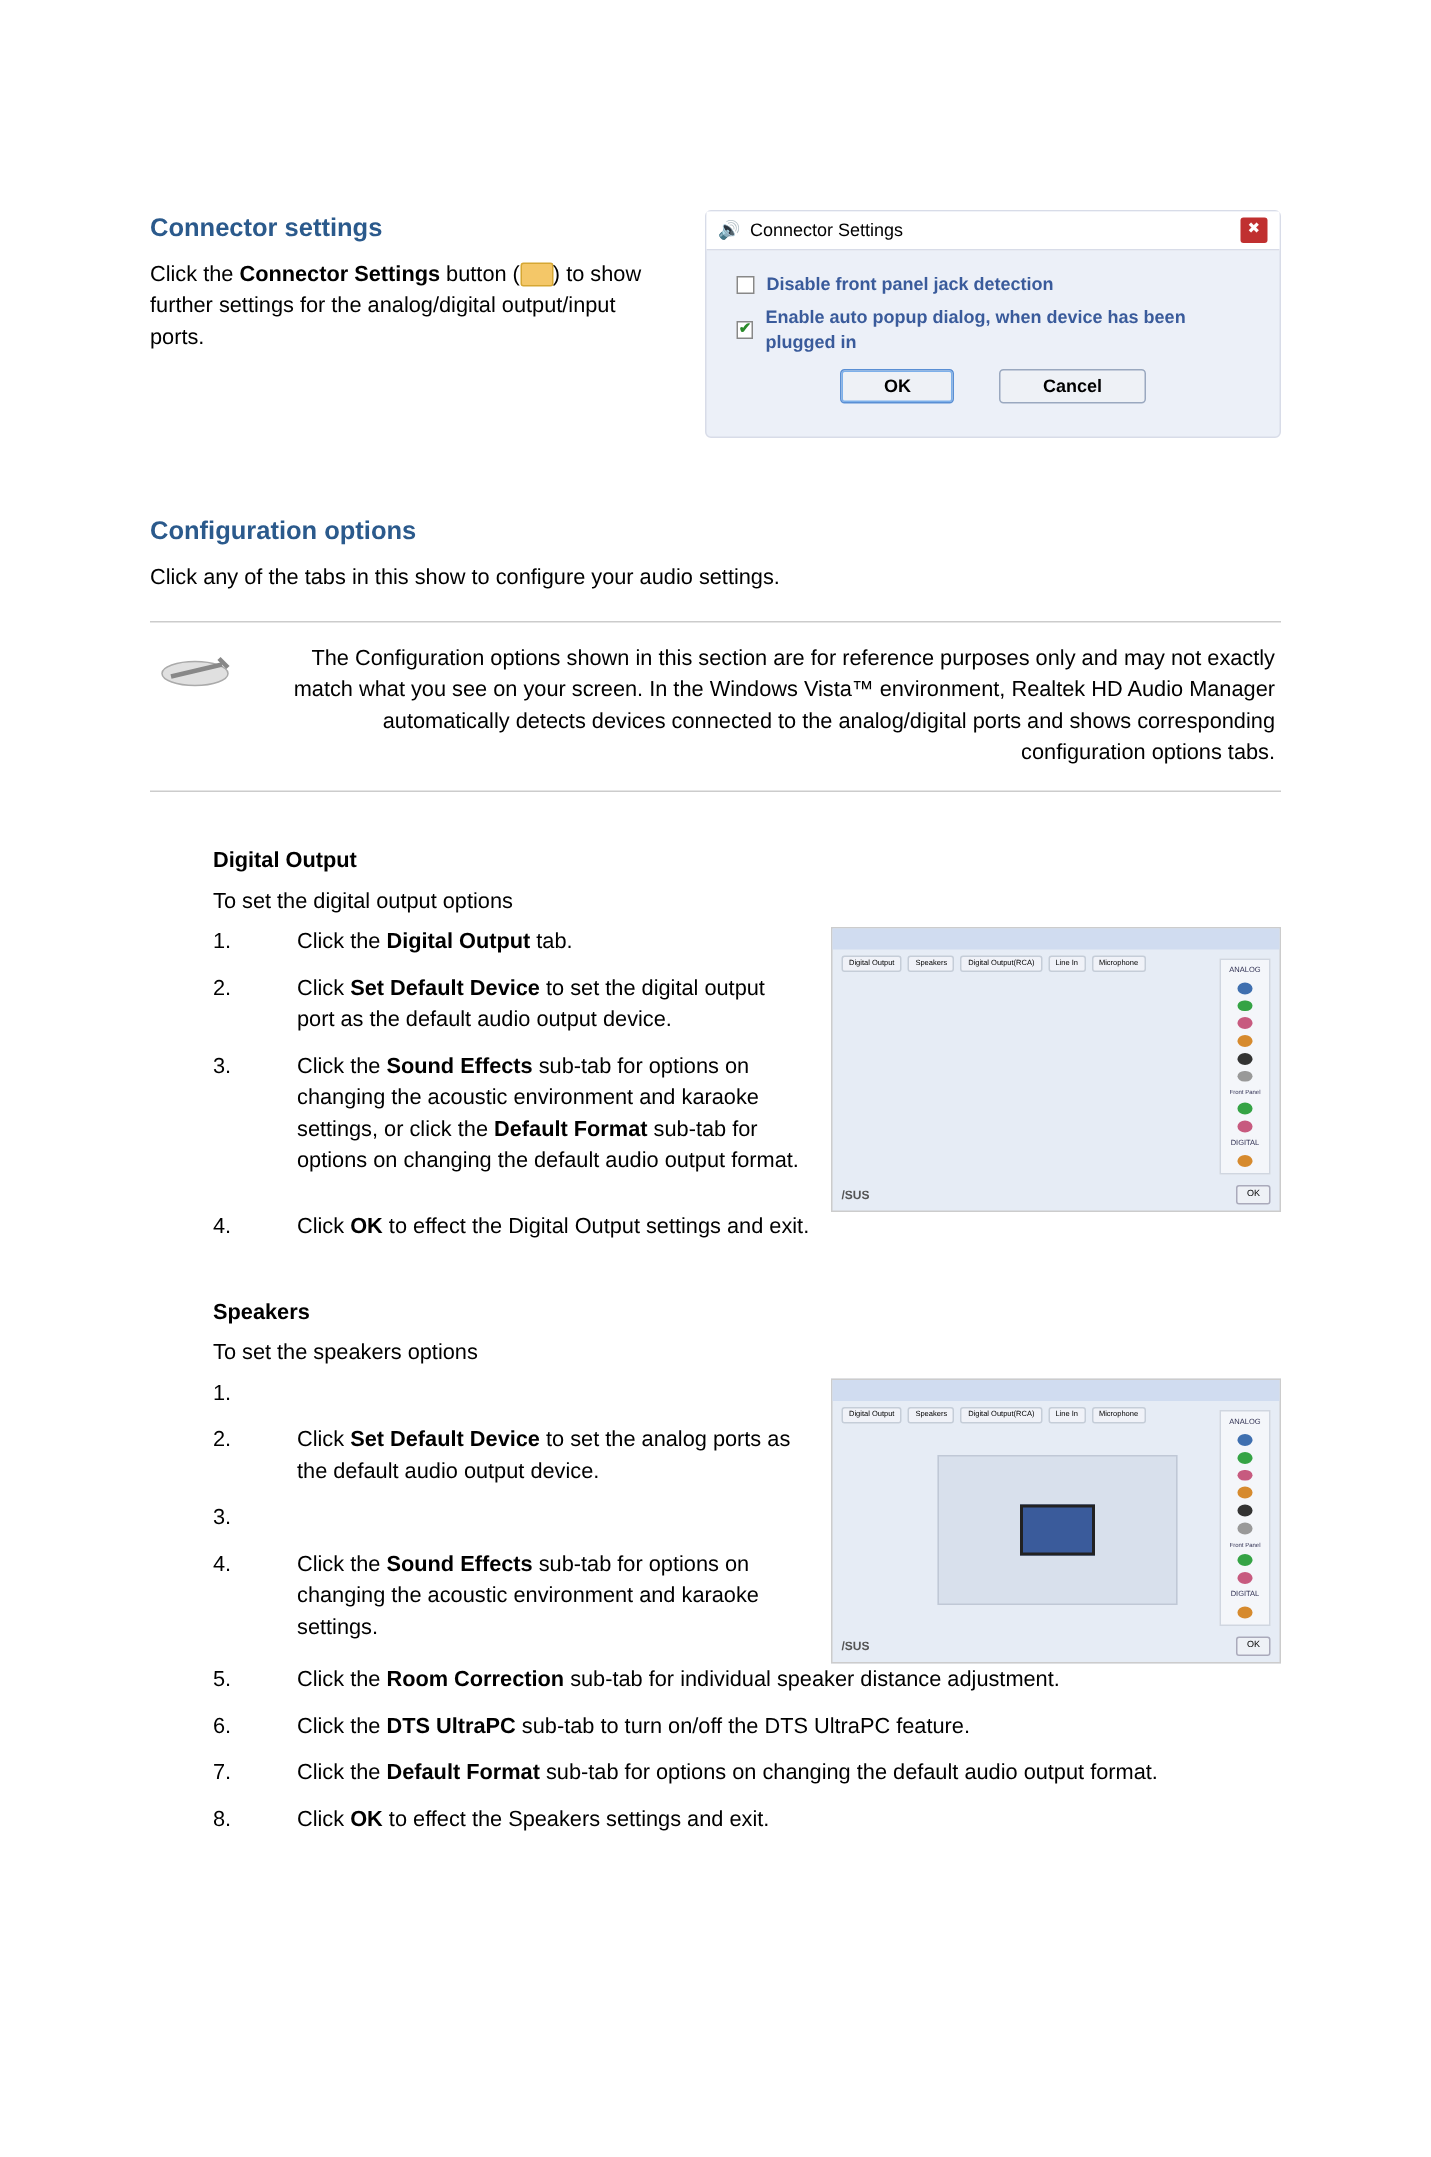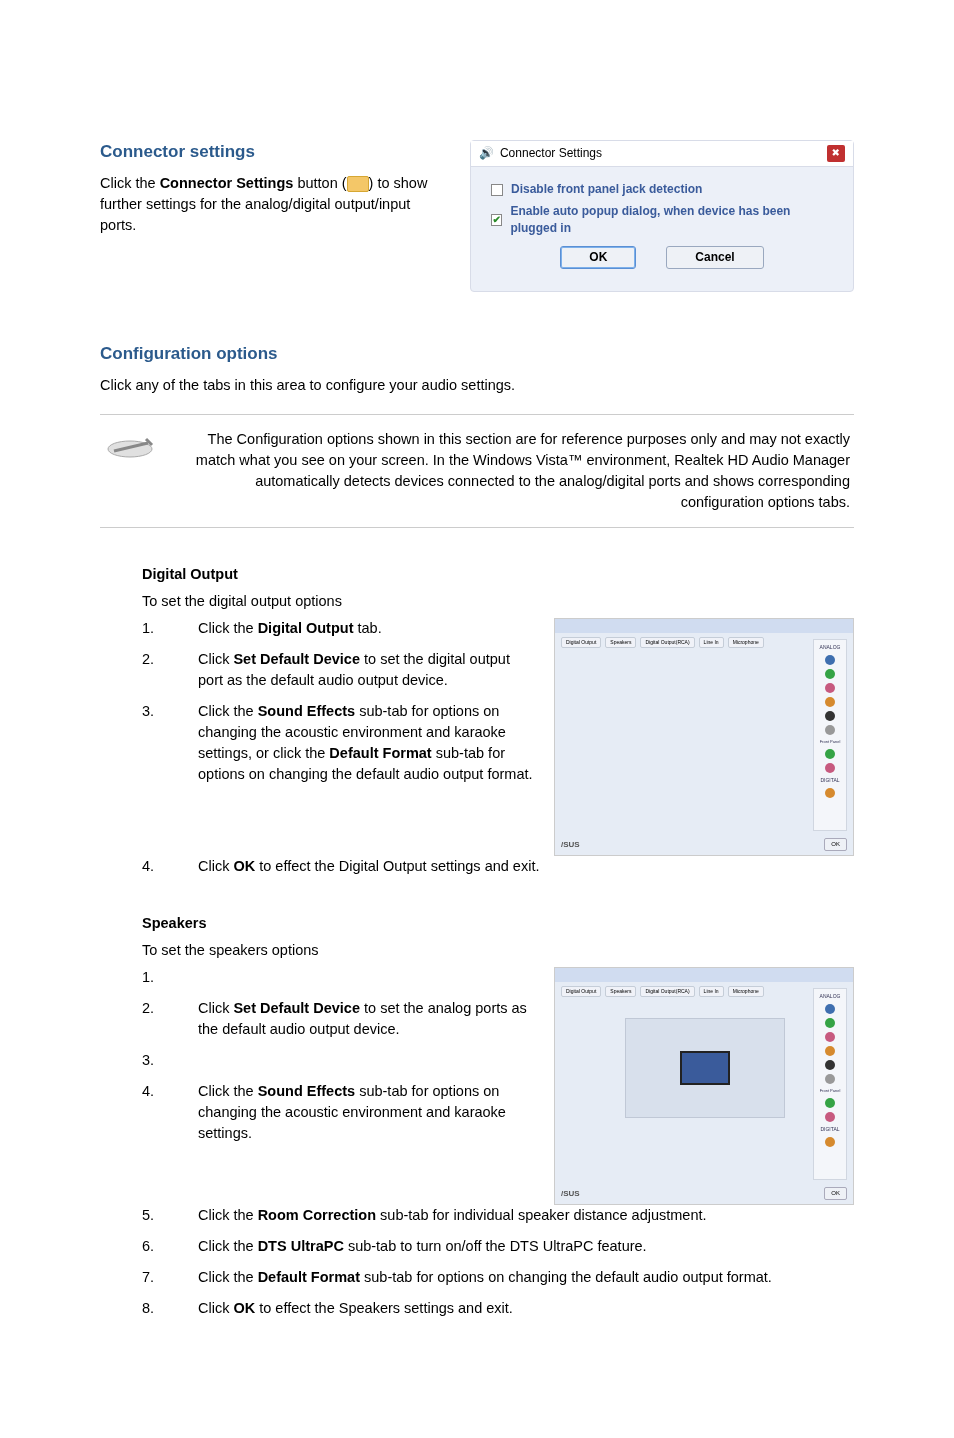--- a/index.html
+++ b/index.html
@@ -108,21 +108,21 @@
     .note-text { flex: 1; font-size: 14.5px; text-align: right; }
     .indent { margin-left: 42px; }
     ol.numbered { list-style: none; margin-left: 42px; margin-bottom: 14px; }
     ol.numbered > li { display: flex; gap: 24px; margin-bottom: 10px; }
     ol.numbered > li .num { flex: 0 0 20px; }
     ol.numbered > li .txt { flex: 1; margin-left: 12px; }
     .with-thumb { display: flex; gap: 20px; align-items: flex-start; }
     .with-thumb .textcol { flex: 1; }
     .thumb {
       flex: 0 0 300px;
-      height: 238px;
+      height: 190px;
       border: 1px solid #ccc;
       background: #e6ecf5;
       position: relative;
       font-size: 6px;
     }
     .thumb .titlebar { height: 14px; background: #d0dcf0; display: flex; align-items: center; padding: 0 4px; }
     .thumb .rightpanel {
       position: absolute; right: 6px; top: 20px; width: 34px; bottom: 24px;
       background: #f4f6fa; border: 1px solid #d0d6e0;
       display: flex; flex-direction: column; align-items: center; gap: 4px; padding: 4px 0;
@@ -169,21 +169,21 @@
           <div class="winbtn primary">OK</div>
           <div class="winbtn">Cancel</div>
         </div>
       </div>
     </div>
   </div>
 </div>
 
 <div class="section-block">
   <h2 class="section">Configuration options</h2>
-  <p>Click any of the tabs in this area to configure your audio settings.</p>
+  <p>Click any of the tabs in this show to configure your audio settings.</p>
 </div>
 
 <div class="note-box">
   <div class="note-icon">
     <svg width="52" height="40" viewBox="0 0 52 40">
         <ellipse cx="26" cy="20" rx="22" ry="8" fill="#e0e0e0" stroke="#aaa"></ellipse>
         <path d="M10 22 L44 14" stroke="#888" stroke-width="3"></path>
         <path d="M42 10 L48 16" stroke="#888" stroke-width="3"></path>
       </svg>
   </div>

